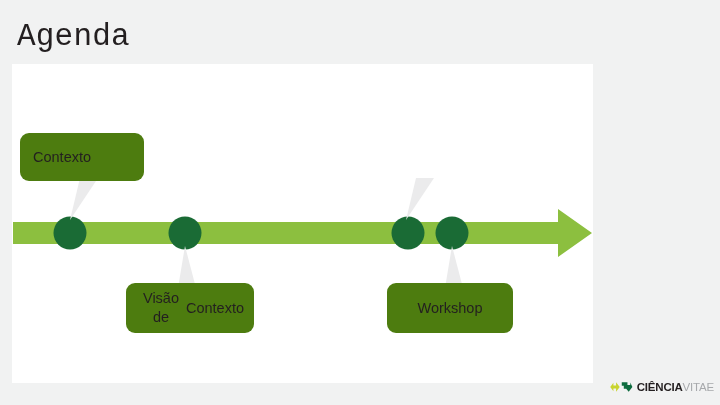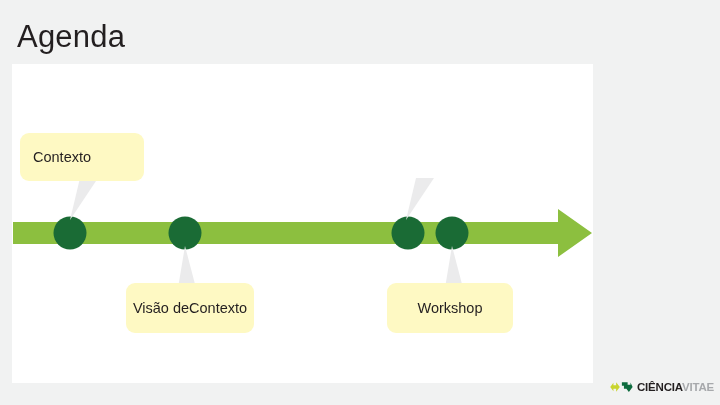--- a/index.html
+++ b/index.html
@@ -25,20 +25,21 @@
   #slide-title {
     position: absolute;
     left: 17px;
     top: 19px;
     font-size: 31px;
     font-weight: 300;
     letter-spacing: 0.2px;
     color: #231f20;
     line-height: 36px;
     white-space: nowrap;
+    font-family: Liberation Mono, monospace;
   }
   
   #content-panel {
     position: absolute;
     left: 12px;
     top: 64px;
     width: 581px;
     height: 319px;
     background: #ffffff;
   }
@@ -49,32 +50,32 @@
     top: 0;
     width: 720px;
     height: 405px;
     pointer-events: none;
   }
   .tl-svg { display: block; }
 
   
   .callout {
     position: absolute;
-    background: #fef9c3;
+    background: #4d7c0f;
     border-radius: 9px;
     color: #231f20;
     font-size: 14.5px;
     font-weight: 400;
     line-height: 19px;
     display: flex;
     align-items: center;
     justify-content: center;
     text-align: center;
     box-sizing: border-box;
-    padding: 4px 1px;
+    padding: 4px 10px;
   }
   .callout .line-2-em {
     font-weight: bold;
     font-style: italic;
   }
   .callout-text {
     display: block;
   }
   
   #tails {
@@ -114,21 +115,21 @@
   }
   #logo-mark { display: block; }
   #logo-text {
     font-size: 11.5px;
     font-weight: bold;
     letter-spacing: -0.2px;
     line-height: 13px;
     white-space: nowrap;
   }
   #logo-text .w1 { color: #231f20; }
-  #logo-text .w2 { color: #a7a9ac; font-weight: bold; }
+  #logo-text .w2 { color: #a7a9ac; font-weight: normal; }
 </style>
 </head>
 <body>
 
 <div id="slide">
 
   <div id="slide-title">Agenda</div>
 
   <div id="content-panel"></div>
 

